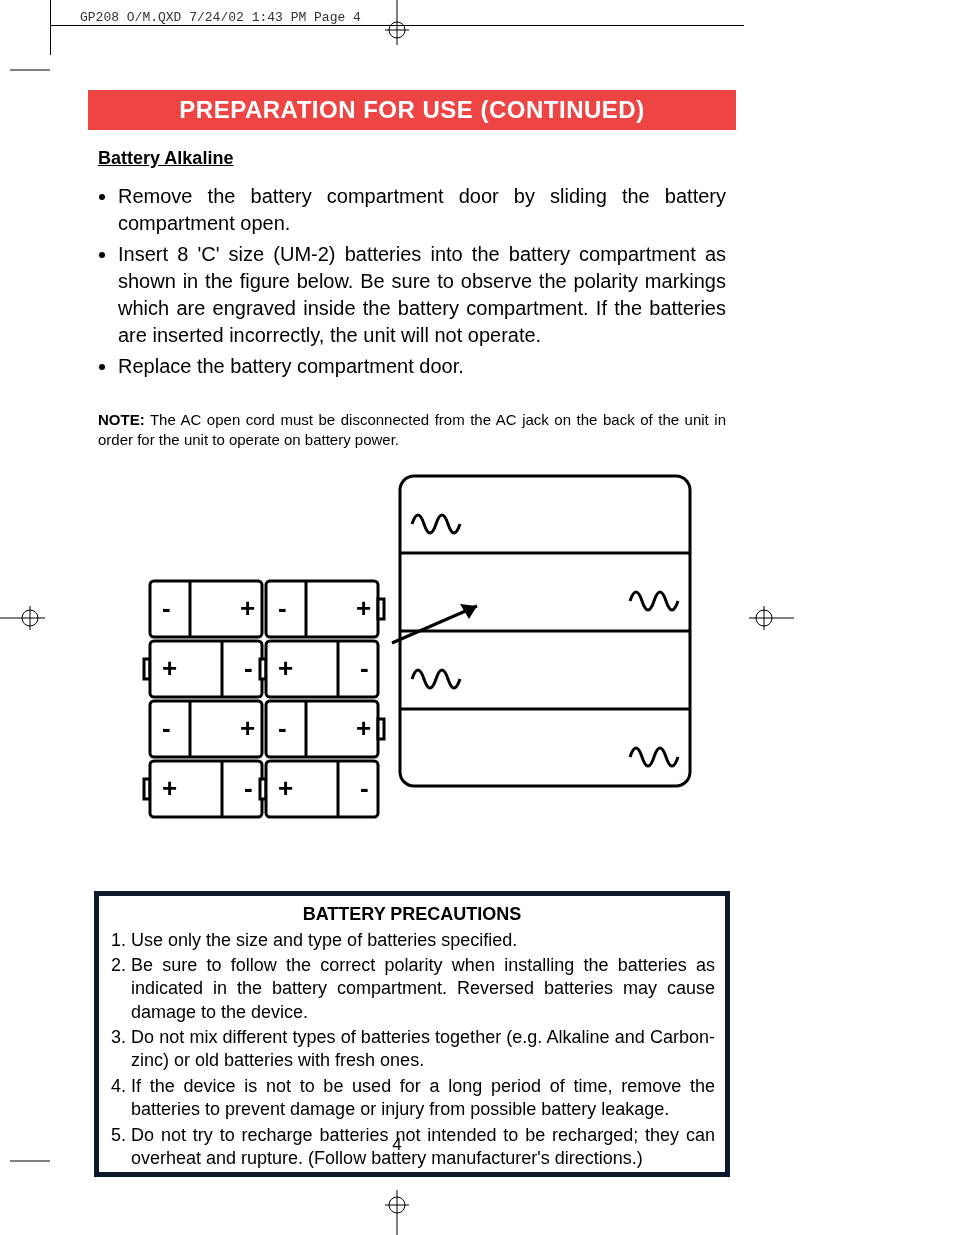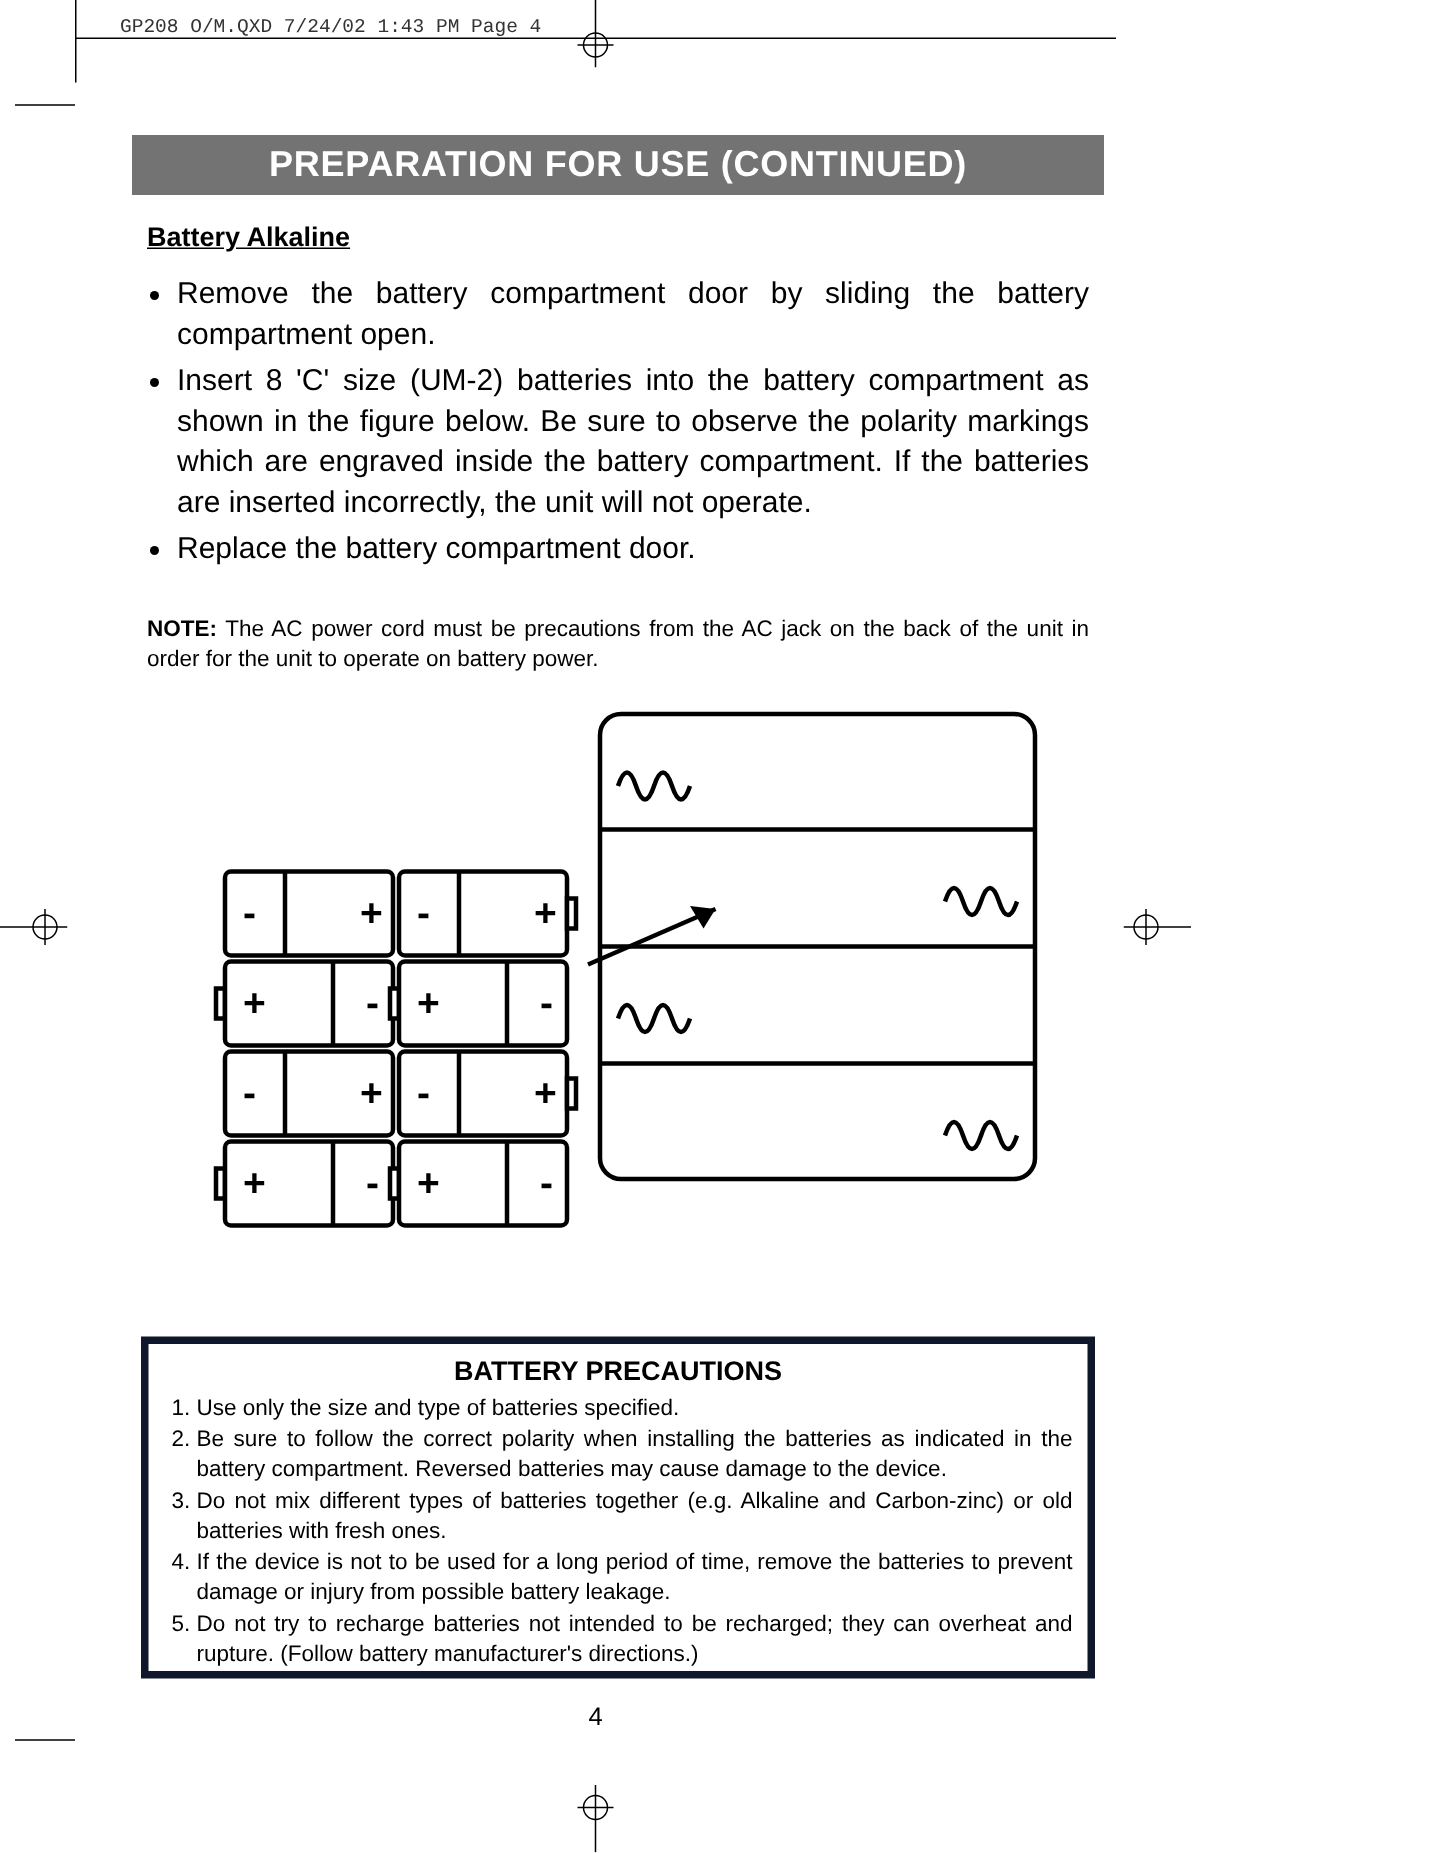--- a/index.html
+++ b/index.html
@@ -51,21 +51,21 @@
   .header-rule { position:absolute; top:25px; left:50px; right:50px; height:1px; background:#000;}
   .header-rule-v { position:absolute; top:0; left:50px; width:1px; height:55px; background:#000;}
   .content {
     position: absolute;
     top: 90px;
     left: 88px;
     right: 58px;
     bottom: 60px;
   }
   .title-bar {
-    background: #737373;
+    background: #ef4444;
     color: #fff;
     font-weight: bold;
     font-size: 24px;
     text-align: center;
     padding: 6px 0;
     letter-spacing: 0.5px;
   }
   .section-heading {
     font-weight: bold;
     text-decoration: underline;
@@ -108,21 +108,21 @@
     font-size: 18px;
     margin-bottom: 4px;
   }
   .precautions-intro {
     font-size: 15px;
     margin-bottom: 2px;
   }
   ol.precautions {
     margin: 0;
     padding-left: 22px;
-    font-size: 15px;
+    font-size: 18px;
     line-height: 1.3;
   }
   ol.precautions li { margin-bottom: 2px; text-align: justify;}
   .page-number {
     position: absolute;
     left: 50%;
     bottom: 80px;
     transform: translateX(-50%);
     font-size: 17px;
   }
@@ -182,21 +182,21 @@
     <div class="section-heading">Battery Alkaline</div>
 
 
     <ul class="body-list">
       <li>Remove the battery compartment door by sliding the battery compartment open.</li>
       <li>Insert 8 'C' size (UM-2) batteries into the battery compartment as shown in the figure below. Be sure to observe the polarity markings which are engraved inside the battery compartment. If the batteries are inserted incorrectly, the unit will not operate.</li>
       <li>Replace the battery compartment door.</li>
     </ul>
 
     <div class="body-text note">
-      <b>NOTE:</b><span> The AC power cord must be precautions from the AC jack on the back of the unit in order for the unit to operate on battery power.</span>
+      <b>NOTE:</b><span> The AC open cord must be disconnected from the AC jack on the back of the unit in order for the unit to operate on battery power.</span>
     </div>
 
     <div class="diagram">
       <svg viewBox="0 0 560 380" width="560" height="380">
         <defs>
           <g id="bat">
             <rect x="0" y="0" width="112" height="56" rx="4" fill="#fff" stroke="#000" stroke-width="3"></rect>
             <line x1="40" y1="0" x2="40" y2="56" stroke="#000" stroke-width="3"></line>
           </g>
           <g id="spring">

